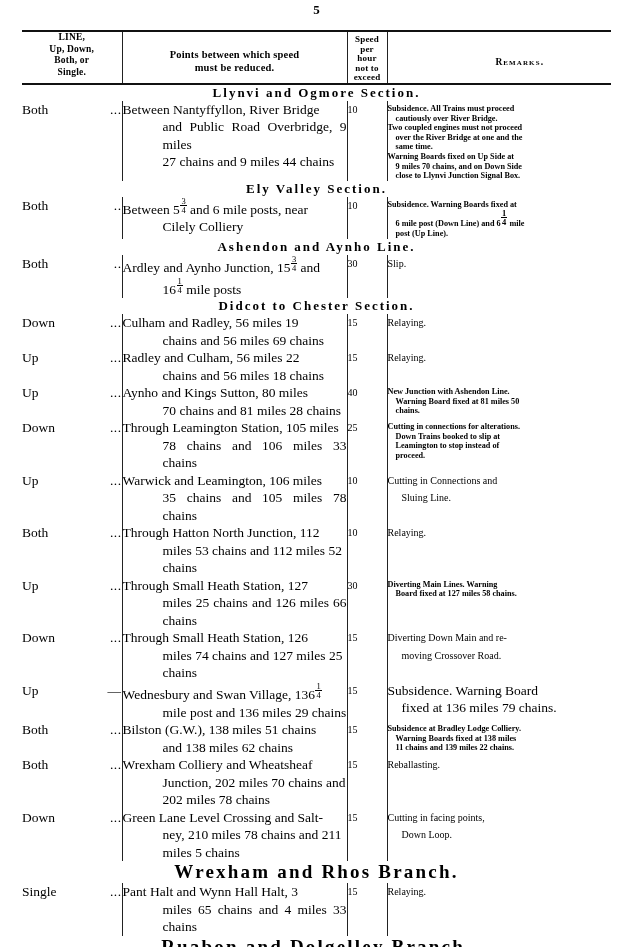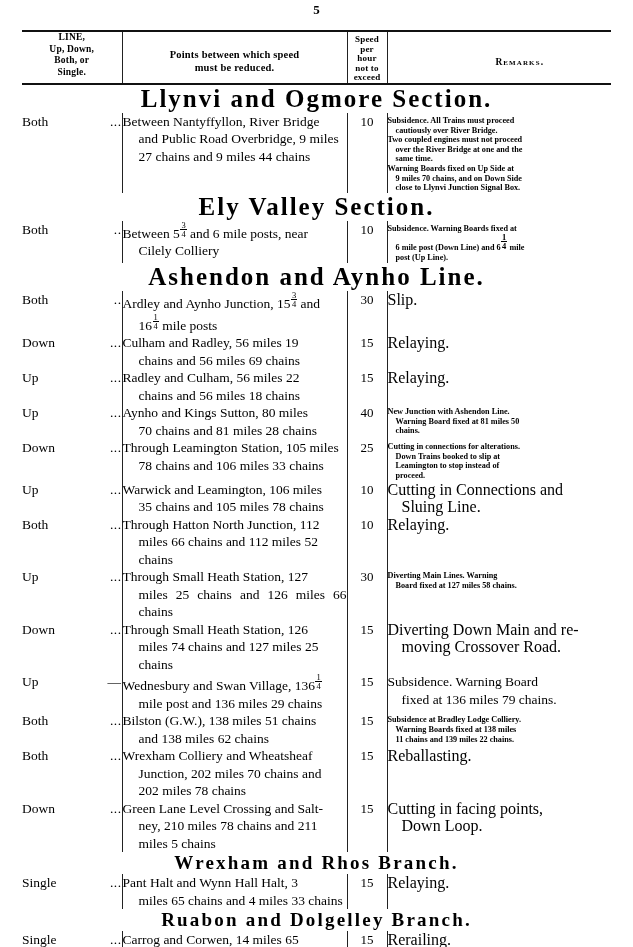--- a/index.html
+++ b/index.html
@@ -94,21 +94,21 @@
   .small-caps-rem {
     font-variant: small-caps;
     font-weight: bold;
     margin-left: 41px;
   }
 
   
   .section-head {
     text-align: center;
     font-weight: bold;
-    font-size: 25px;
+    font-size: 13px;
     letter-spacing: .6px;
     padding: 3px 0 2px 0;
     font-family: "Liberation Serif", serif;
     white-space: nowrap;
   }
   .section-head.branch {
     letter-spacing: 2.2px;
     font-size: 19px;
   }
   .section-head.spaced {
@@ -133,44 +133,44 @@
     font-size: 13.5px;
     line-height: 17.5px;
     padding: 2px 4px 1px 5px;
     text-align: justify;
     text-align-last: left;
     hyphens: none;
   }
   .c-points .ind {
     display: block;
     padding-left: 16px;
+    margin-left: 24px;
   }
   .c-speed {
-    font-size: 13px;
+    font-size: 10px;
     line-height: 17px;
     padding: 2px 0 0 0;
-    text-align: center;
   }
   .c-rem {
     font-size: 13.5px;
     line-height: 17px;
     padding: 2px 2px 1px 6px;
   }
   .c-rem.tiny {
     font-size: 8.2px;
     line-height: 9.6px;
     font-weight: bold;
     padding-top: 3px;
     text-align: justify;
     text-align-last: left;
   }
   .c-rem.tiny .ind2 { display:block; padding-left: 8px; }
   .c-rem .ind2 { display:block; padding-left: 14px; }
   .c-rem.big {
-    font-size: 16px;
+    font-size: 10px;
     line-height: 17.5px;
   }
   .c-rem.bold-note {
     font-weight: normal;
     font-size: 13.5px;
     line-height: 17.5px;
   }
 
   
   .frac {
@@ -258,20 +258,23 @@
             <td colspan="5" class="section-head spaced">Ashendon and Aynho Line.</td>
           </tr>
           <tr>
             <td class="c-line">Both</td>
             <td class="c-dots sep-right">..</td>
             <td class="c-points sep-right"><span class="">Ardley and Aynho Junction, 15<span class="frac"><span class="n">3</span><span class="d">4</span></span> and</span><span class="ind">16<span class="frac"><span class="n">1</span><span class="d">4</span></span> mile posts</span></td>
             <td class="c-speed sep-right">30</td>
             <td class="c-rem big"><span class="">Slip.</span> </td>
           </tr>
           <tr>
+            <td colspan="5" class="section-head spaced">Didcot to Chester Section.</td>
+          </tr>
+          <tr>
             <td class="c-line">Down</td>
             <td class="c-dots sep-right">...</td>
             <td class="c-points sep-right"><span class="">Culham  and  Radley,  56  miles  19</span><span class="ind">chains and 56 miles 69 chains</span></td>
             <td class="c-speed sep-right">15</td>
             <td class="c-rem big"><span class="">Relaying.</span> </td>
           </tr>
           <tr>
             <td class="c-line">Up</td>
             <td class="c-dots sep-right">...</td>
             <td class="c-points sep-right"><span class="">Radley  and  Culham,  56  miles  22</span><span class="ind">chains and 56 miles 18 chains</span></td>
@@ -295,21 +298,21 @@
           <tr>
             <td class="c-line">Up</td>
             <td class="c-dots sep-right">...</td>
             <td class="c-points sep-right"><span class="">Warwick and Leamington, 106 miles</span><span class="ind">35 chains and 105 miles 78 chains</span></td>
             <td class="c-speed sep-right">10</td>
             <td class="c-rem big"><span class="">Cutting  in Connections and</span> <span class="ind2">Sluing Line.</span></td>
           </tr>
           <tr>
             <td class="c-line">Both</td>
             <td class="c-dots sep-right">...</td>
-            <td class="c-points sep-right"><span class="">Through  Hatton North Junction, 112</span><span class="ind">miles  66  chains  and  112  miles  52</span><span class="ind">chains</span></td>
+            <td class="c-points sep-right"><span class="">Through  Hatton North Junction, 112</span><span class="ind">miles  53  chains  and  112  miles  52</span><span class="ind">chains</span></td>
             <td class="c-speed sep-right">10</td>
             <td class="c-rem big"><span class="">Relaying.</span> </td>
           </tr>
           <tr>
             <td class="c-line">Up</td>
             <td class="c-dots sep-right">...</td>
             <td class="c-points sep-right"><span class="">Through  Small  Heath  Station,  127</span><span class="ind">miles 25 chains and 126 miles 66 chains</span></td>
             <td class="c-speed sep-right">30</td>
             <td class="c-rem tiny"><span class="">Diverting  Main  Lines.     Warning</span> <span class="ind2">Board fixed at 127 miles 58 chains.</span></td>
           </tr>

